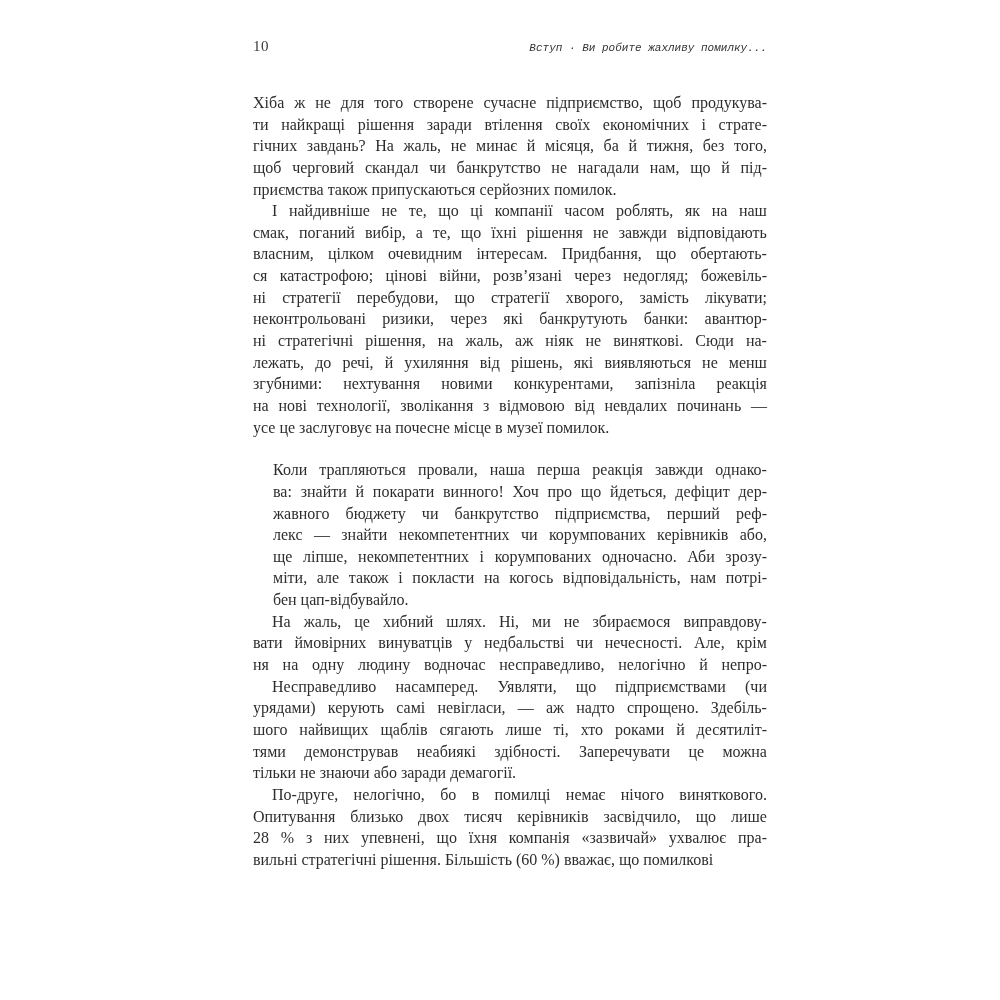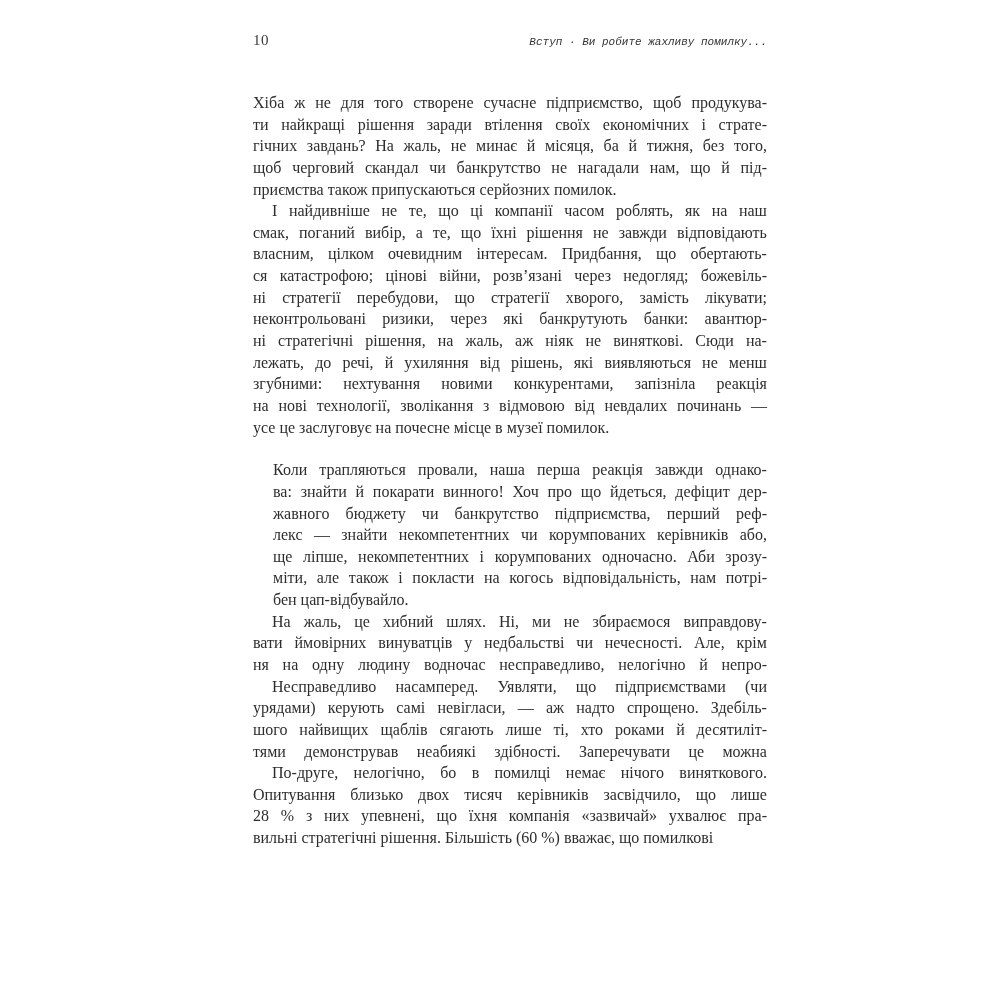--- a/index.html
+++ b/index.html
@@ -11,21 +11,21 @@
     position: relative;
     width: 1000px;
     height: 1000px;
     background: #ffffff;
     overflow: hidden;
     font-family: "Liberation Serif", "DejaVu Serif", serif;
     color: #2d2d2d;
   }
   .header {
     position: absolute;
-    top: 32px;
+    top: 38px;
     left: 253px;
     width: 514px;
     display: flex;
     justify-content: space-between;
     align-items: baseline;
   }
   .page-number {
     font-size: 15px;
     letter-spacing: 0.5px;
     color: #3a3a3a;
@@ -43,21 +43,20 @@
     left: 253px;
     width: 514px;
     font-size: 16px;
     line-height: 21.65px;
   }
   .para { margin: 0; }
   .para.section-break { margin-top: 21px; margin-left: 20px; }
   .line {
     height: 21.65px;
     white-space: nowrap;
-    align-items: flex-end;
   }
   .line.just {
     display: flex;
     justify-content: space-between;
   }
   .line.indent { padding-left: 19px; }
   .line.last { text-align: left; }
 </style>
 </head>
 <body>
@@ -373,20 +372,21 @@
         </div>
         <div class="line just">
           <span>тями</span>
           <span>демонстрував</span>
           <span>неабиякі</span>
           <span>здібності.</span>
           <span>Заперечувати</span>
           <span>це</span>
           <span>можна</span>
         </div>
+        <div class="line last">тільки не знаючи або заради демагогії.</div>
       </div>
       <div class="para">
         <div class="line just indent">
           <span>По-друге,</span>
           <span>нелогічно,</span>
           <span>бо</span>
           <span>в</span>
           <span>помилці</span>
           <span>немає</span>
           <span>нічого</span>

